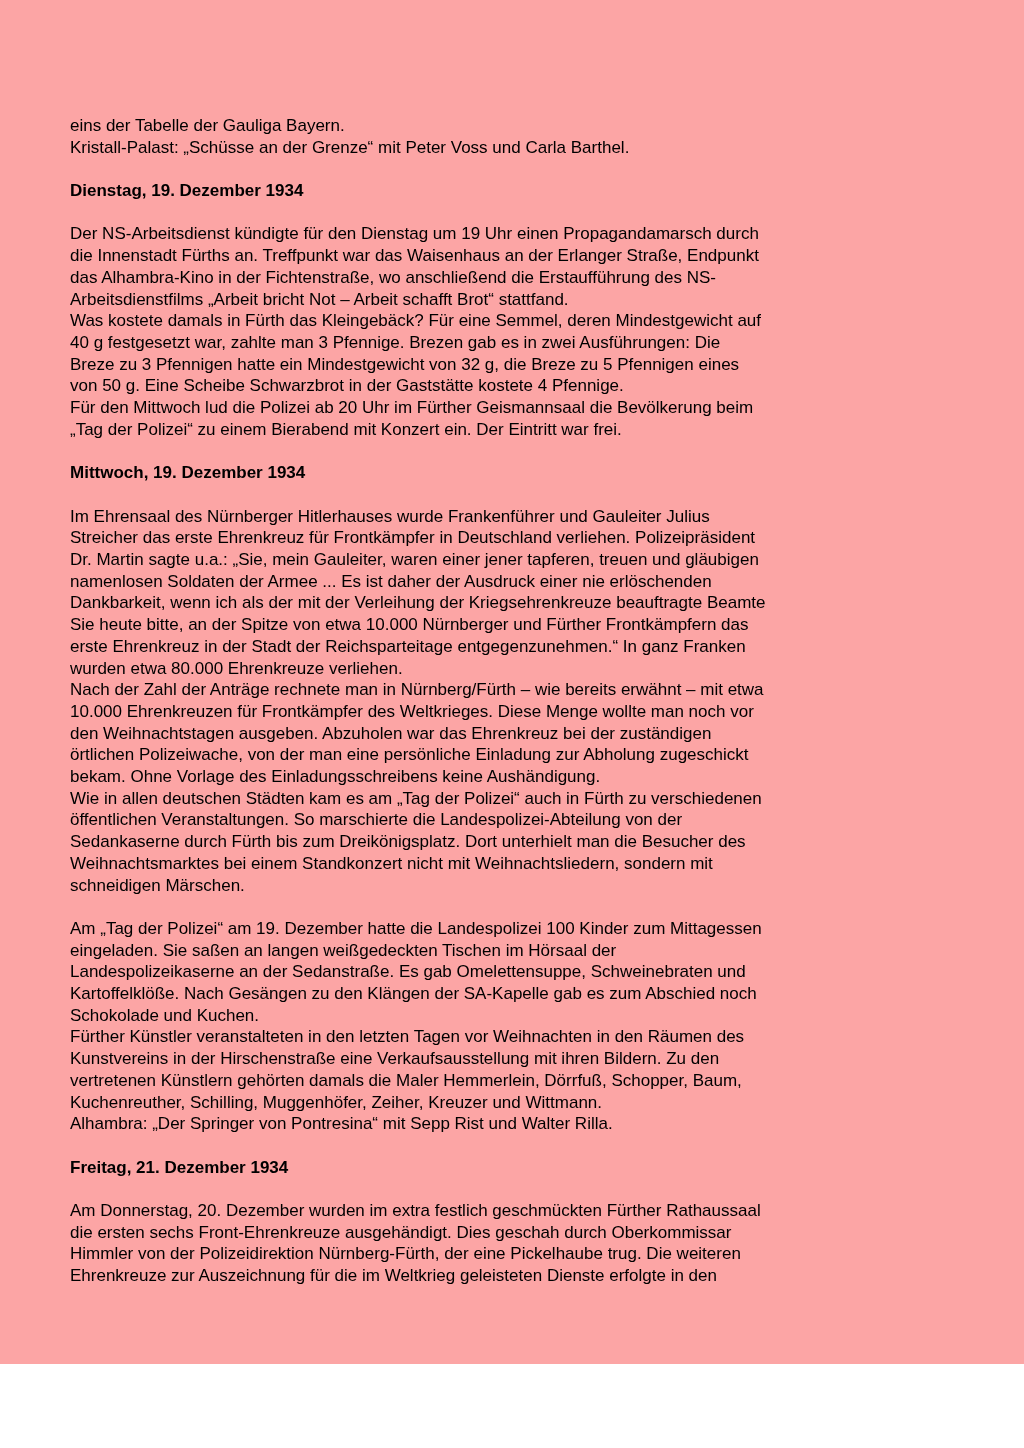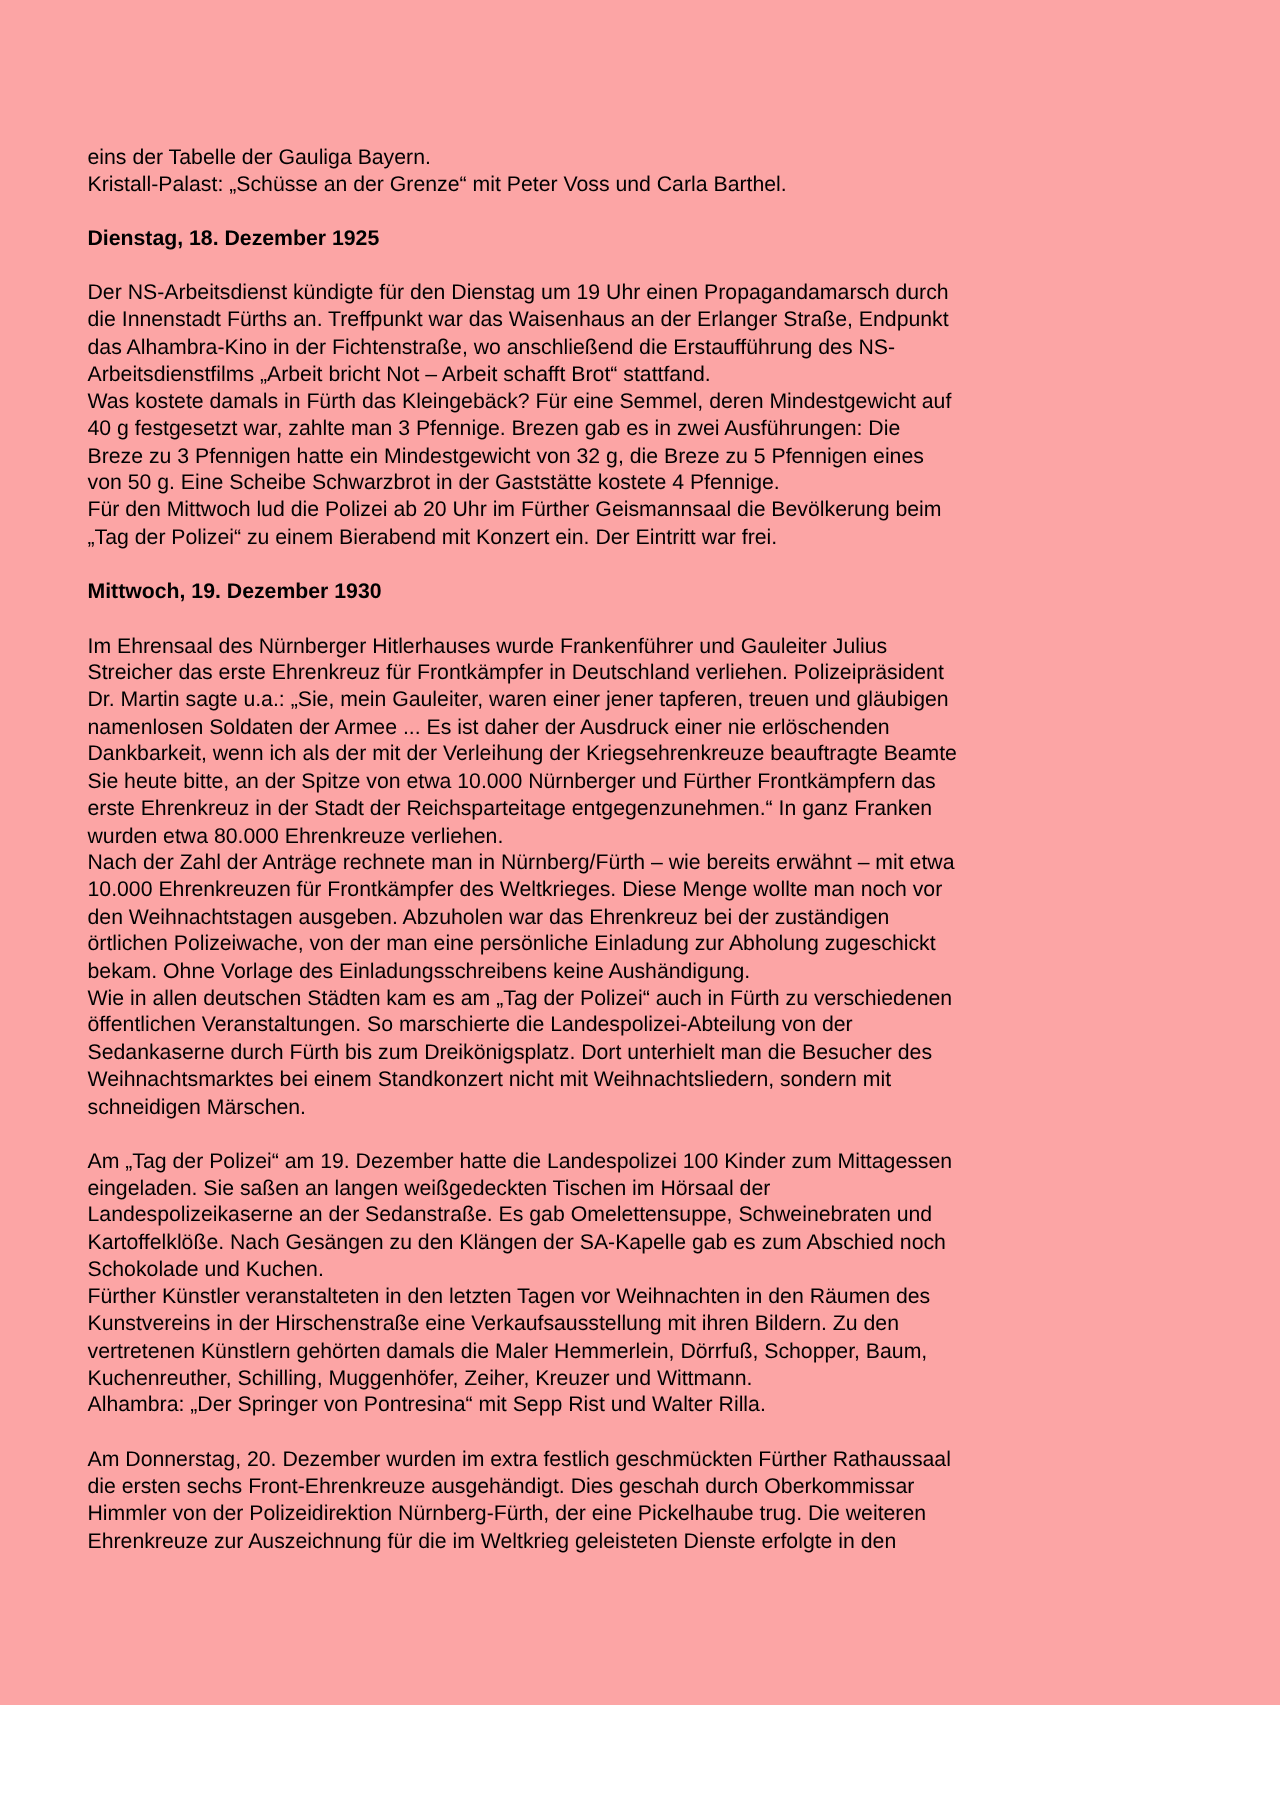--- a/index.html
+++ b/index.html
@@ -37,33 +37,33 @@
 </style>
 </head>
 <body>
 
 <div class="page">
   <div class="doc">
 
     <div class="block">eins der Tabelle der Gauliga Bayern.
 Kristall-Palast: „Schüsse an der Grenze“ mit Peter Voss und Carla Barthel.</div>
 
-    <div class="heading">Dienstag, 18. Dezember 1925</div>
+    <div class="heading">Dienstag, 19. Dezember 1934</div>
     <div class="block">Der NS-Arbeitsdienst kündigte für den Dienstag um 19 Uhr einen Propagandamarsch durch
 die Innenstadt Fürths an. Treffpunkt war das Waisenhaus an der Erlanger Straße, Endpunkt
 das Alhambra-Kino in der Fichtenstraße, wo anschließend die Erstaufführung des NS-
 Arbeitsdienstfilms „Arbeit bricht Not – Arbeit schafft Brot“ stattfand.
 Was kostete damals in Fürth das Kleingebäck? Für eine Semmel, deren Mindestgewicht auf
 40 g festgesetzt war, zahlte man 3 Pfennige. Brezen gab es in zwei Ausführungen: Die
 Breze zu 3 Pfennigen hatte ein Mindestgewicht von 32 g, die Breze zu 5 Pfennigen eines
 von 50 g. Eine Scheibe Schwarzbrot in der Gaststätte kostete 4 Pfennige.
 Für den Mittwoch lud die Polizei ab 20 Uhr im Fürther Geismannsaal die Bevölkerung beim
 „Tag der Polizei“ zu einem Bierabend mit Konzert ein. Der Eintritt war frei.</div>
 
-    <div class="heading">Mittwoch, 19. Dezember 1930</div>
+    <div class="heading">Mittwoch, 19. Dezember 1934</div>
     <div class="block">Im Ehrensaal des Nürnberger Hitlerhauses wurde Frankenführer und Gauleiter Julius
 Streicher das erste Ehrenkreuz für Frontkämpfer in Deutschland verliehen. Polizeipräsident
 Dr. Martin sagte u.a.: „Sie, mein Gauleiter, waren einer jener tapferen, treuen und gläubigen
 namenlosen Soldaten der Armee ... Es ist daher der Ausdruck einer nie erlöschenden
 Dankbarkeit, wenn ich als der mit der Verleihung der Kriegsehrenkreuze beauftragte Beamte
 Sie heute bitte, an der Spitze von etwa 10.000 Nürnberger und Fürther Frontkämpfern das
 erste Ehrenkreuz in der Stadt der Reichsparteitage entgegenzunehmen.“ In ganz Franken
 wurden etwa 80.000 Ehrenkreuze verliehen.
 Nach der Zahl der Anträge rechnete man in Nürnberg/Fürth – wie bereits erwähnt – mit etwa
 10.000 Ehrenkreuzen für Frontkämpfer des Weltkrieges. Diese Menge wollte man noch vor
@@ -80,19 +80,20 @@
 eingeladen. Sie saßen an langen weißgedeckten Tischen im Hörsaal der
 Landespolizeikaserne an der Sedanstraße. Es gab Omelettensuppe, Schweinebraten und
 Kartoffelklöße. Nach Gesängen zu den Klängen der SA-Kapelle gab es zum Abschied noch
 Schokolade und Kuchen.
 Fürther Künstler veranstalteten in den letzten Tagen vor Weihnachten in den Räumen des
 Kunstvereins in der Hirschenstraße eine Verkaufsausstellung mit ihren Bildern. Zu den
 vertretenen Künstlern gehörten damals die Maler Hemmerlein, Dörrfuß, Schopper, Baum,
 Kuchenreuther, Schilling, Muggenhöfer, Zeiher, Kreuzer und Wittmann.
 Alhambra: „Der Springer von Pontresina“ mit Sepp Rist und Walter Rilla.</div>
 
+    <div class="heading">Freitag, 21. Dezember 1934</div>
     <div class="block">Am Donnerstag, 20. Dezember wurden im extra festlich geschmückten Fürther Rathaussaal
 die ersten sechs Front-Ehrenkreuze ausgehändigt. Dies geschah durch Oberkommissar
 Himmler von der Polizeidirektion Nürnberg-Fürth, der eine Pickelhaube trug. Die weiteren
 Ehrenkreuze zur Auszeichnung für die im Weltkrieg geleisteten Dienste erfolgte in den</div>
 
   </div>
 </div>
 
 </body></html>

